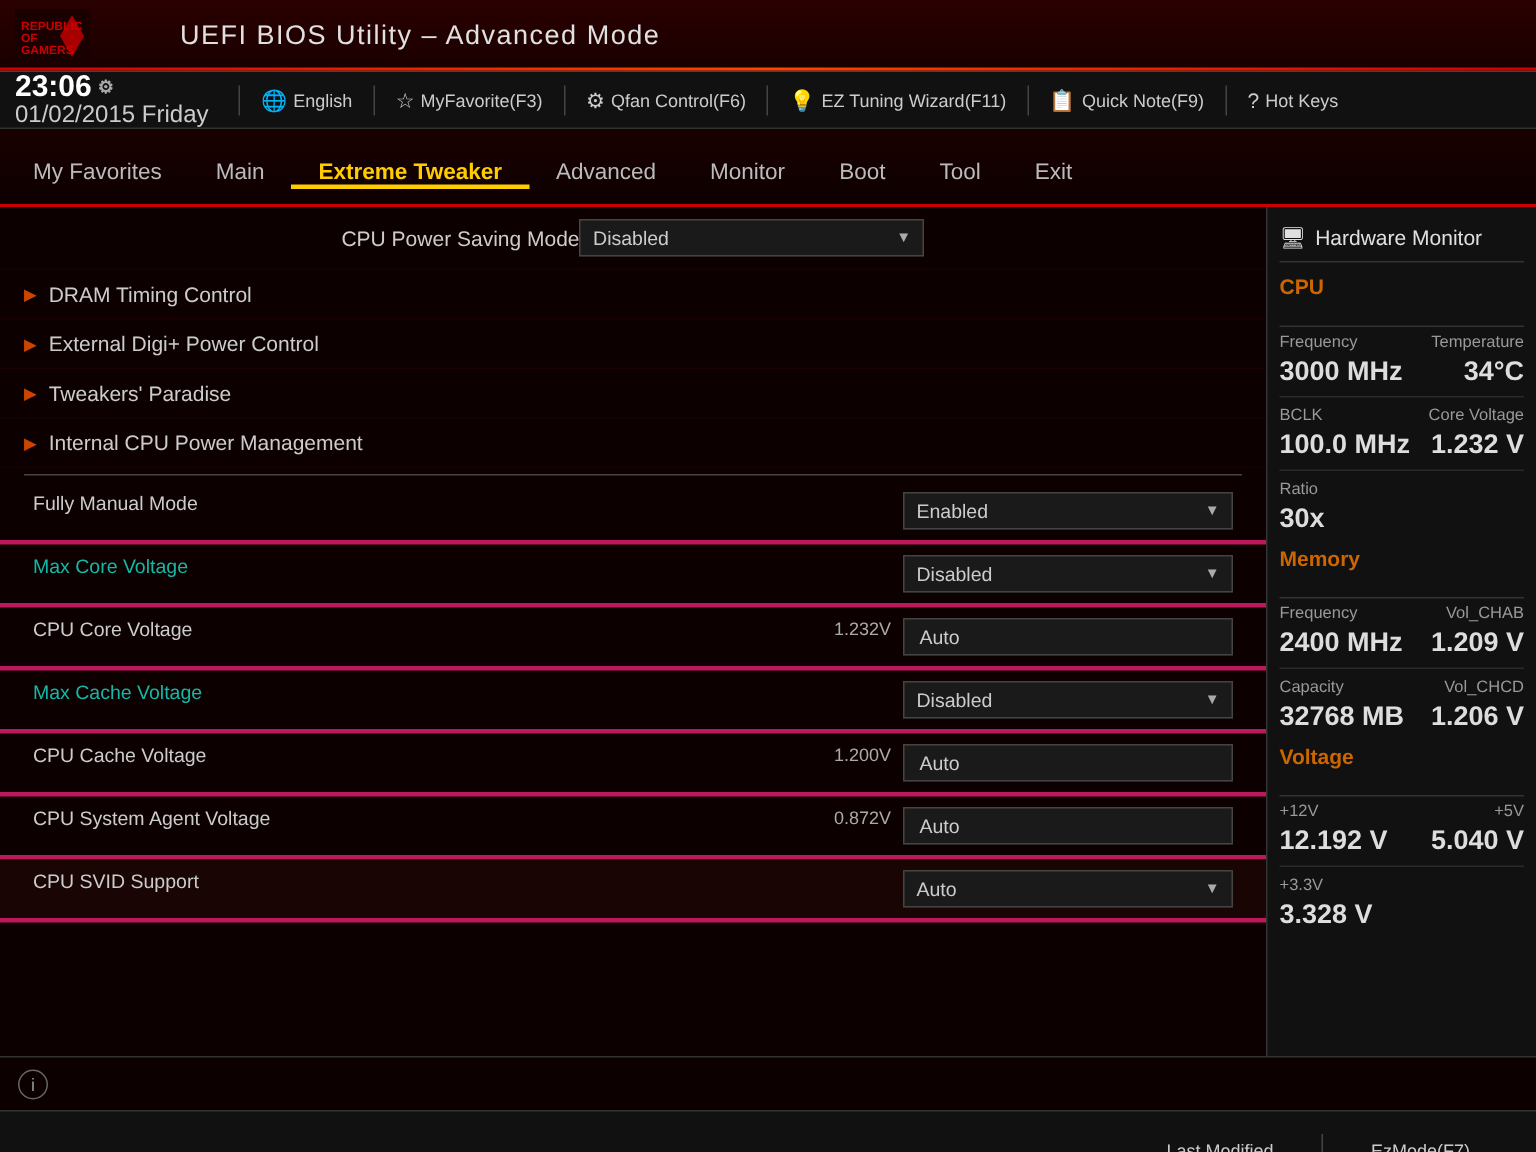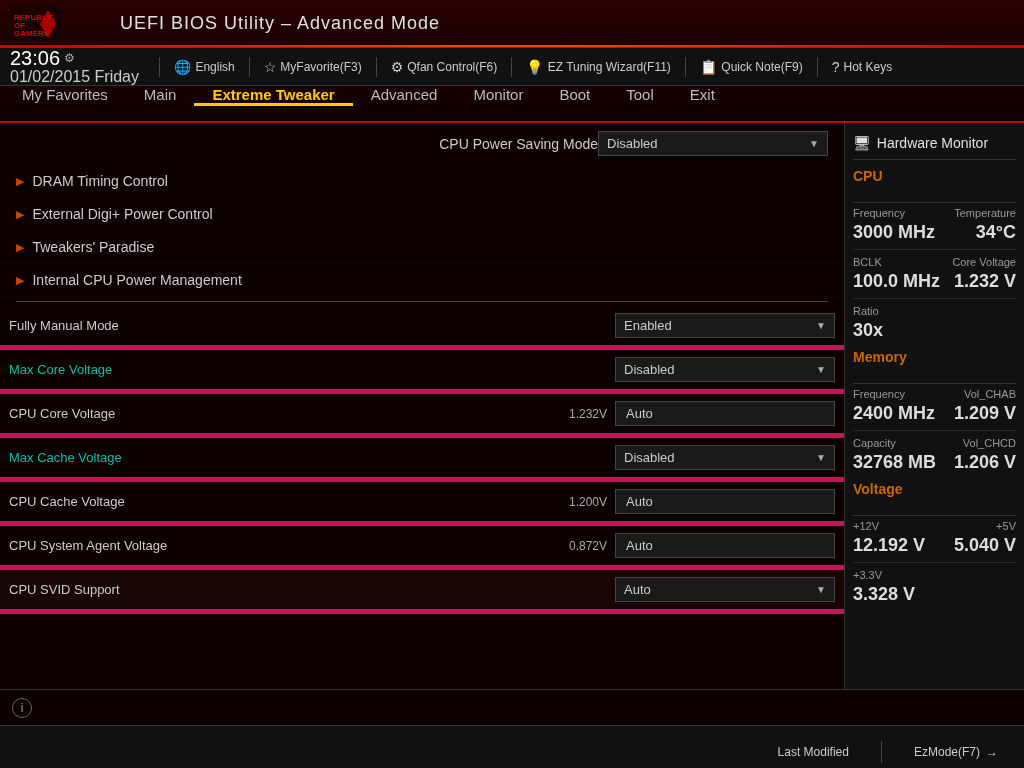--- a/index.html
+++ b/index.html
@@ -59,21 +59,21 @@
       gap: 14px;
     }
     .topbar-datetime {
       display: flex;
       flex-direction: column;
       margin-right: 6px;
     }
     .topbar-time {
       font-size: 20px;
       color: #fff;
-      font-weight: normal;
+      font-weight: bold;
       line-height: 1;
       display: flex;
       align-items: center;
       gap: 4px;
     }
     .gear-icon { font-size: 12px; color: #aaa; cursor: pointer; }
     .topbar-item {
       display: flex;
       align-items: center;
       gap: 4px;
@@ -83,23 +83,23 @@
       white-space: nowrap;
     }
     .topbar-divider { width: 1px; height: 20px; background: #444; }
     .topbar-icon { font-size: 14px; }
 
     
     .nav-tabs {
       background: linear-gradient(to bottom, #1a0000, #0d0000);
       border-bottom: 2px solid #cc0000;
       display: flex;
-      align-items: flex-start;
-      height: 37px;
-      padding: 0 4px;
+      align-items: flex-end;
+      height: 52px;
+      padding: 12px 4px;
     }
     .nav-tab {
       padding: 0 18px;
       display: flex;
       align-items: center;
       font-size: 15px;
       color: #bbb;
       cursor: pointer;
       border-bottom: 3px solid transparent;
       margin-bottom: -2px;
@@ -133,25 +133,24 @@
       align-items: center;
       padding: 8px 16px;
       font-size: 14px;
       color: #ccc;
       cursor: pointer;
       border-bottom: 1px solid #1a0000;
     }
     .menu-item .arrow { color: #cc4400; margin-right: 8px; font-size: 11px; }
     .sub-item {
       display: flex;
-      align-items: center;
-      padding: 7px 9px;
+      padding: 7px 22px;
       font-size: 13px;
       color: #ccc;
-      border-bottom: 5px solid #be185d;
+      border-bottom: 3px solid #be185d;
     }
     .sub-item .label { flex: 1; }
     .sub-item .value-display {
       color: #aaa;
       font-size: 12px;
       margin-right: 8px;
       min-width: 60px;
       text-align: right;
     }
     .sub-item.red-label .label { color: #14b8a6; }
@@ -354,21 +353,21 @@
   </div>
   <div class="nav-tab">
     <span>Exit</span>
   </div>
 </div>
 
 <div class="main-layout">
 
   <div class="content-panel">
 
-    <div class="menu-item" style="justify-content:flex-end;">
+    <div class="menu-item" style="justify-content:center;">
       <span>CPU Power Saving Mode</span>
       <div class="dropdown-box" style="width:230px;">
         <span>Disabled</span>
         <span class="dropdown-arrow">▼</span>
       </div>
     </div>
 
     <div class="menu-item">
       <span class="arrow">▶</span>
       <span>DRAM Timing Control</span>

